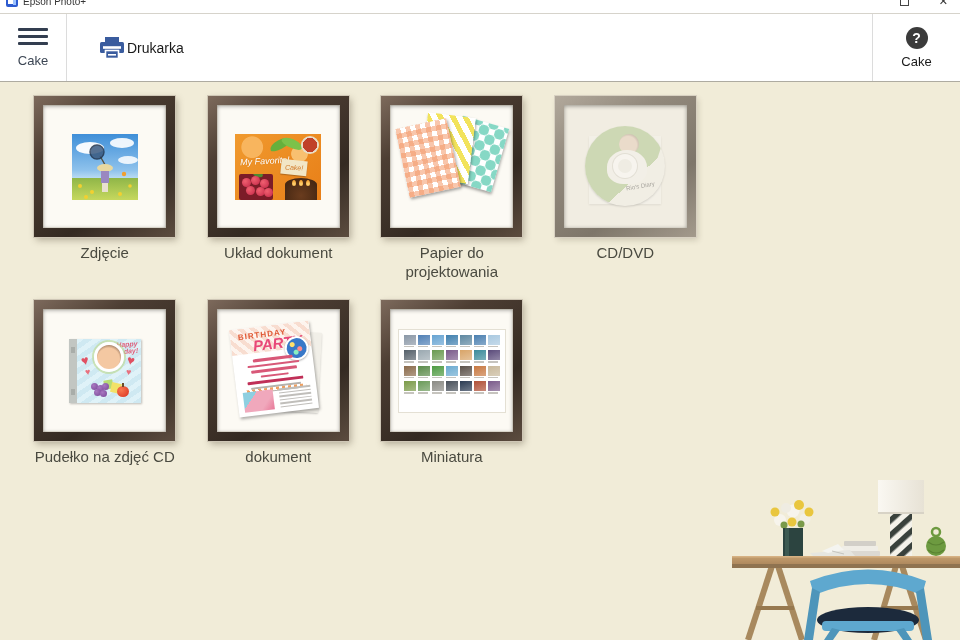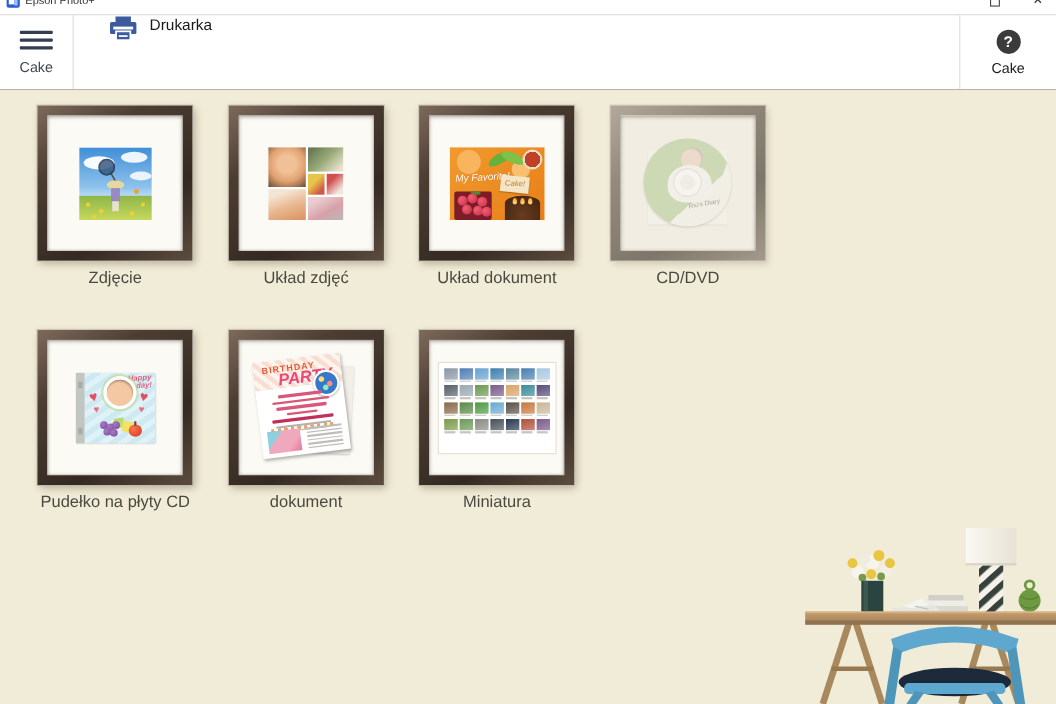--- a/index.html
+++ b/index.html
@@ -16,21 +16,21 @@
   .win-controls { margin-left:auto; display:flex; align-items:center; gap:30px; padding-right:6px; }
   .win-btn-max { width:9px; height:9px; border:1px solid #444; background:transparent; }
   .win-btn-close { font-size:11px; color:#333; line-height:1; }
 
   
   .toolbar { height:68px; background:#ffffff; border-bottom:1px solid #aeaba1; display:flex; align-items:stretch; }
   .menu-btn { width:67px; border-right:1px solid #dcdcdc; display:flex; flex-direction:column; align-items:center; justify-content:center; gap:8px; cursor:pointer; }
   .hamburger { width:30px; display:flex; flex-direction:column; gap:4px; }
   .hamburger span { display:block; height:3px; background:#333e50; border-radius:1px; }
   .menu-label { font-size:13px; color:#3c4654; }
-  .printer-group { display:flex; margin-left:32px; gap:11px; }
+  .printer-group { display:flex; align-items:center; margin-left:32px; gap:2px; }
   .printer-label { font-size:14px; color:#1a1a1a; }
   .printer-select { width:287px; height:27px; border:1px solid #8a8a8a; background:#fff; display:flex; align-items:center; justify-content:space-between; padding:0 9px; font-size:14px; color:#1a1a1a; cursor:pointer; }
   .caret { font-size:9px; color:#3a3a3a; }
   .help-group { margin-left:auto; width:88px; border-left:1px solid #dcdcdc; display:flex; flex-direction:column; align-items:center; justify-content:center; gap:5px; cursor:pointer; }
   .help-circle { width:22px; height:22px; border-radius:50%; background:#3b3b3b; color:#fff; font-size:14px; font-weight:bold; display:flex; align-items:center; justify-content:center; }
   .help-label { font-size:13px; color:#1a1a1a; }
 
   
   .main { position:relative; height:558px; background:#f1ecd8; overflow:hidden; }
   .tiles { position:absolute; left:18px; top:14px; display:grid; grid-template-columns:repeat(4,173.5px); grid-auto-rows:204px; }
@@ -237,41 +237,20 @@
             <ellipse cx="33" cy="34" rx="8" ry="4" fill="#e8d8a0"></ellipse>
             <rect x="29" y="37" width="8" height="12" fill="#9a88c0"></rect>
             <rect x="30" y="49" width="6" height="9" fill="#e8e0d0"></rect>
             <circle cx="52" cy="40" r="2.2" fill="#f0a030"></circle>
           </svg>
         </div>
       </div>
       <div class="tile-label">Zdjęcie</div>
     </div>
 
-    <div class="tile">
-      <div class="frame">
-        <div class="mat">
-          <div class="art art-collage">
-            <div class="col-l">
-              <div class="ph ph-boy"></div>
-              <div class="ph ph-fam"></div>
-            </div>
-            <div class="col-r">
-              <div class="ph ph-kids"></div>
-              <div class="row-2">
-                <div class="ph ph-yellow"></div>
-                <div class="ph ph-red"></div>
-              </div>
-              <div class="ph ph-mom"></div>
-            </div>
-          </div>
-        </div>
-      </div>
-      <div class="tile-label">Układ zdjęć</div>
-    </div>
 
     <div class="tile">
       <div class="frame">
         <div class="mat">
           <div class="art art-scrap">
             <div class="leaf leaf-1"></div>
             <div class="leaf leaf-2"></div>
             <div class="dish"></div>
             <div class="scrap-caption">My Favorite!</div>
             <div class="berries">
@@ -290,20 +269,32 @@
             </div>
             <div class="cake-note">
               <span>Cake!</span>
             </div>
           </div>
         </div>
       </div>
       <div class="tile-label">Układ dokument</div>
     </div>
 
+    <div class="tile">
+      <div class="frame">
+        <div class="mat">
+          <div class="art art-papers">
+            <div class="paper paper-dots"></div>
+            <div class="paper paper-stripes"></div>
+            <div class="paper paper-gingham"></div>
+          </div>
+        </div>
+      </div>
+      <div class="tile-label">Papier do projektowania</div>
+    </div>
 
     <div class="tile disabled">
       <div class="frame">
         <div class="mat">
           <div class="art art-cd">
             <div class="cd-sheet"></div>
             <div class="cd-disc">
               <div class="cd-grass"></div>
               <div class="cd-baby-head"></div>
               <div class="cd-baby-body"></div>
@@ -339,21 +330,21 @@
                   <i class="g2"></i>
                   <i class="g3"></i>
                   <i class="g4"></i>
                   <i class="g5"></i>
               </div>
               <div class="apple"></div>
             </div>
           </div>
         </div>
       </div>
-      <div class="tile-label">Pudełko na płyty CD</div>
+      <div class="tile-label">Pudełko na zdjęć CD</div>
     </div>
 
     <div class="tile">
       <div class="frame">
         <div class="mat">
           <div class="art art-flyer">
             <div class="flyer-env"></div>
             <div class="flyer">
               <div class="flyer-chev"></div>
               <div class="flyer-t1">BIRTHDAY</div>

